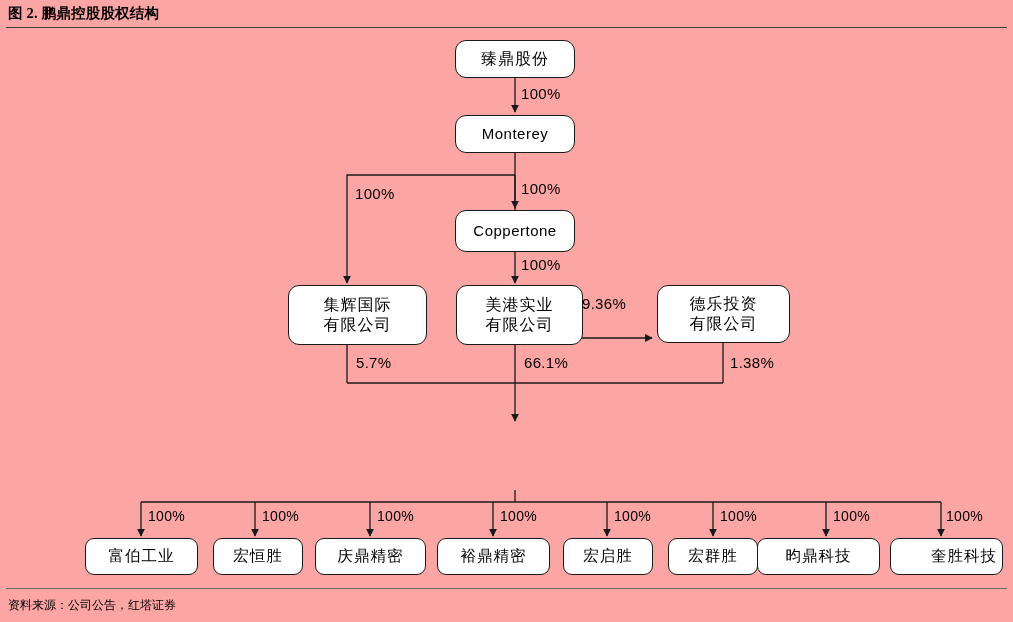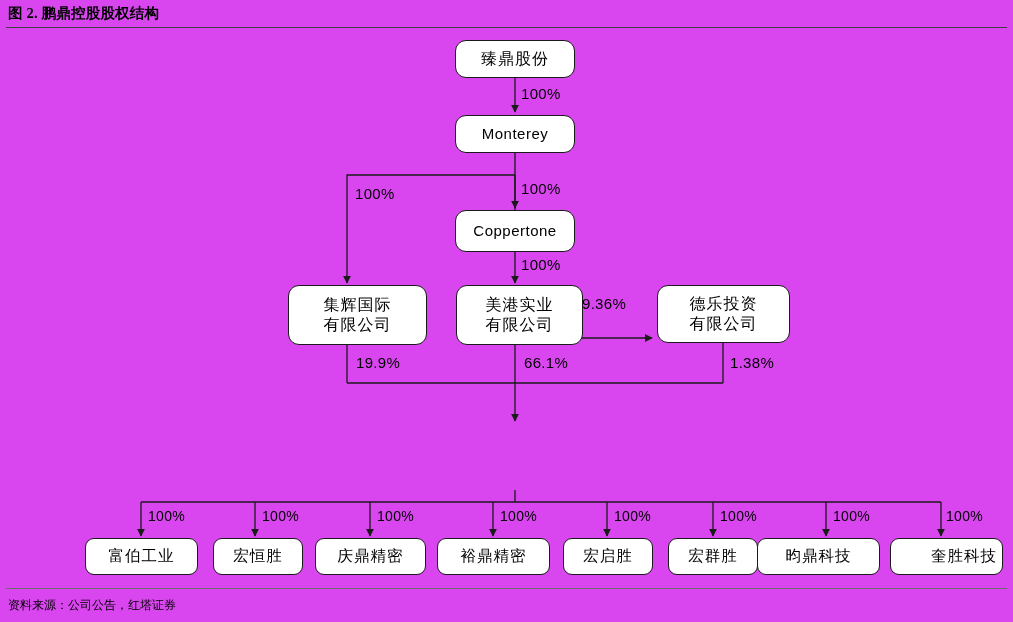--- a/index.html
+++ b/index.html
@@ -9,21 +9,21 @@
     background: #ffffff;
   }
   body {
     font-family: "Liberation Sans", "DejaVu Sans", sans-serif;
     color: #000000;
   }
   #page {
     position: relative;
     width: 1013px;
     height: 622px;
-    background: #d946ef;
+    background: #fca5a5;
     overflow: hidden;
   }
   
   #figure-title {
     position: absolute;
     left: 8px;
     top: 4px;
     font-size: 14.5px;
     font-weight: bold;
     letter-spacing: 0.2px;
@@ -191,21 +191,21 @@
     <div class="edge-label" style="left:521px; top:57px;">100%</div>
 
     <div class="edge-label" style="left:355px; top:157px;">100%</div>
 
     <div class="edge-label" style="left:521px; top:152px;">100%</div>
 
     <div class="edge-label" style="left:521px; top:228px;">100%</div>
 
     <div class="edge-label" style="left:582px; top:267px;">9.36%</div>
 
-    <div class="edge-label" style="left:356px; top:326px;">19.9%</div>
+    <div class="edge-label" style="left:356px; top:326px;">5.7%</div>
 
     <div class="edge-label" style="left:524px; top:326px;">66.1%</div>
 
     <div class="edge-label" style="left:730px; top:326px;">1.38%</div>
 
     <div class="edge-label small" style="left:148px; top:480px;">100%</div>
     <div class="edge-label small" style="left:262px; top:480px;">100%</div>
     <div class="edge-label small" style="left:377px; top:480px;">100%</div>
     <div class="edge-label small" style="left:500px; top:480px;">100%</div>
     <div class="edge-label small" style="left:614px; top:480px;">100%</div>

